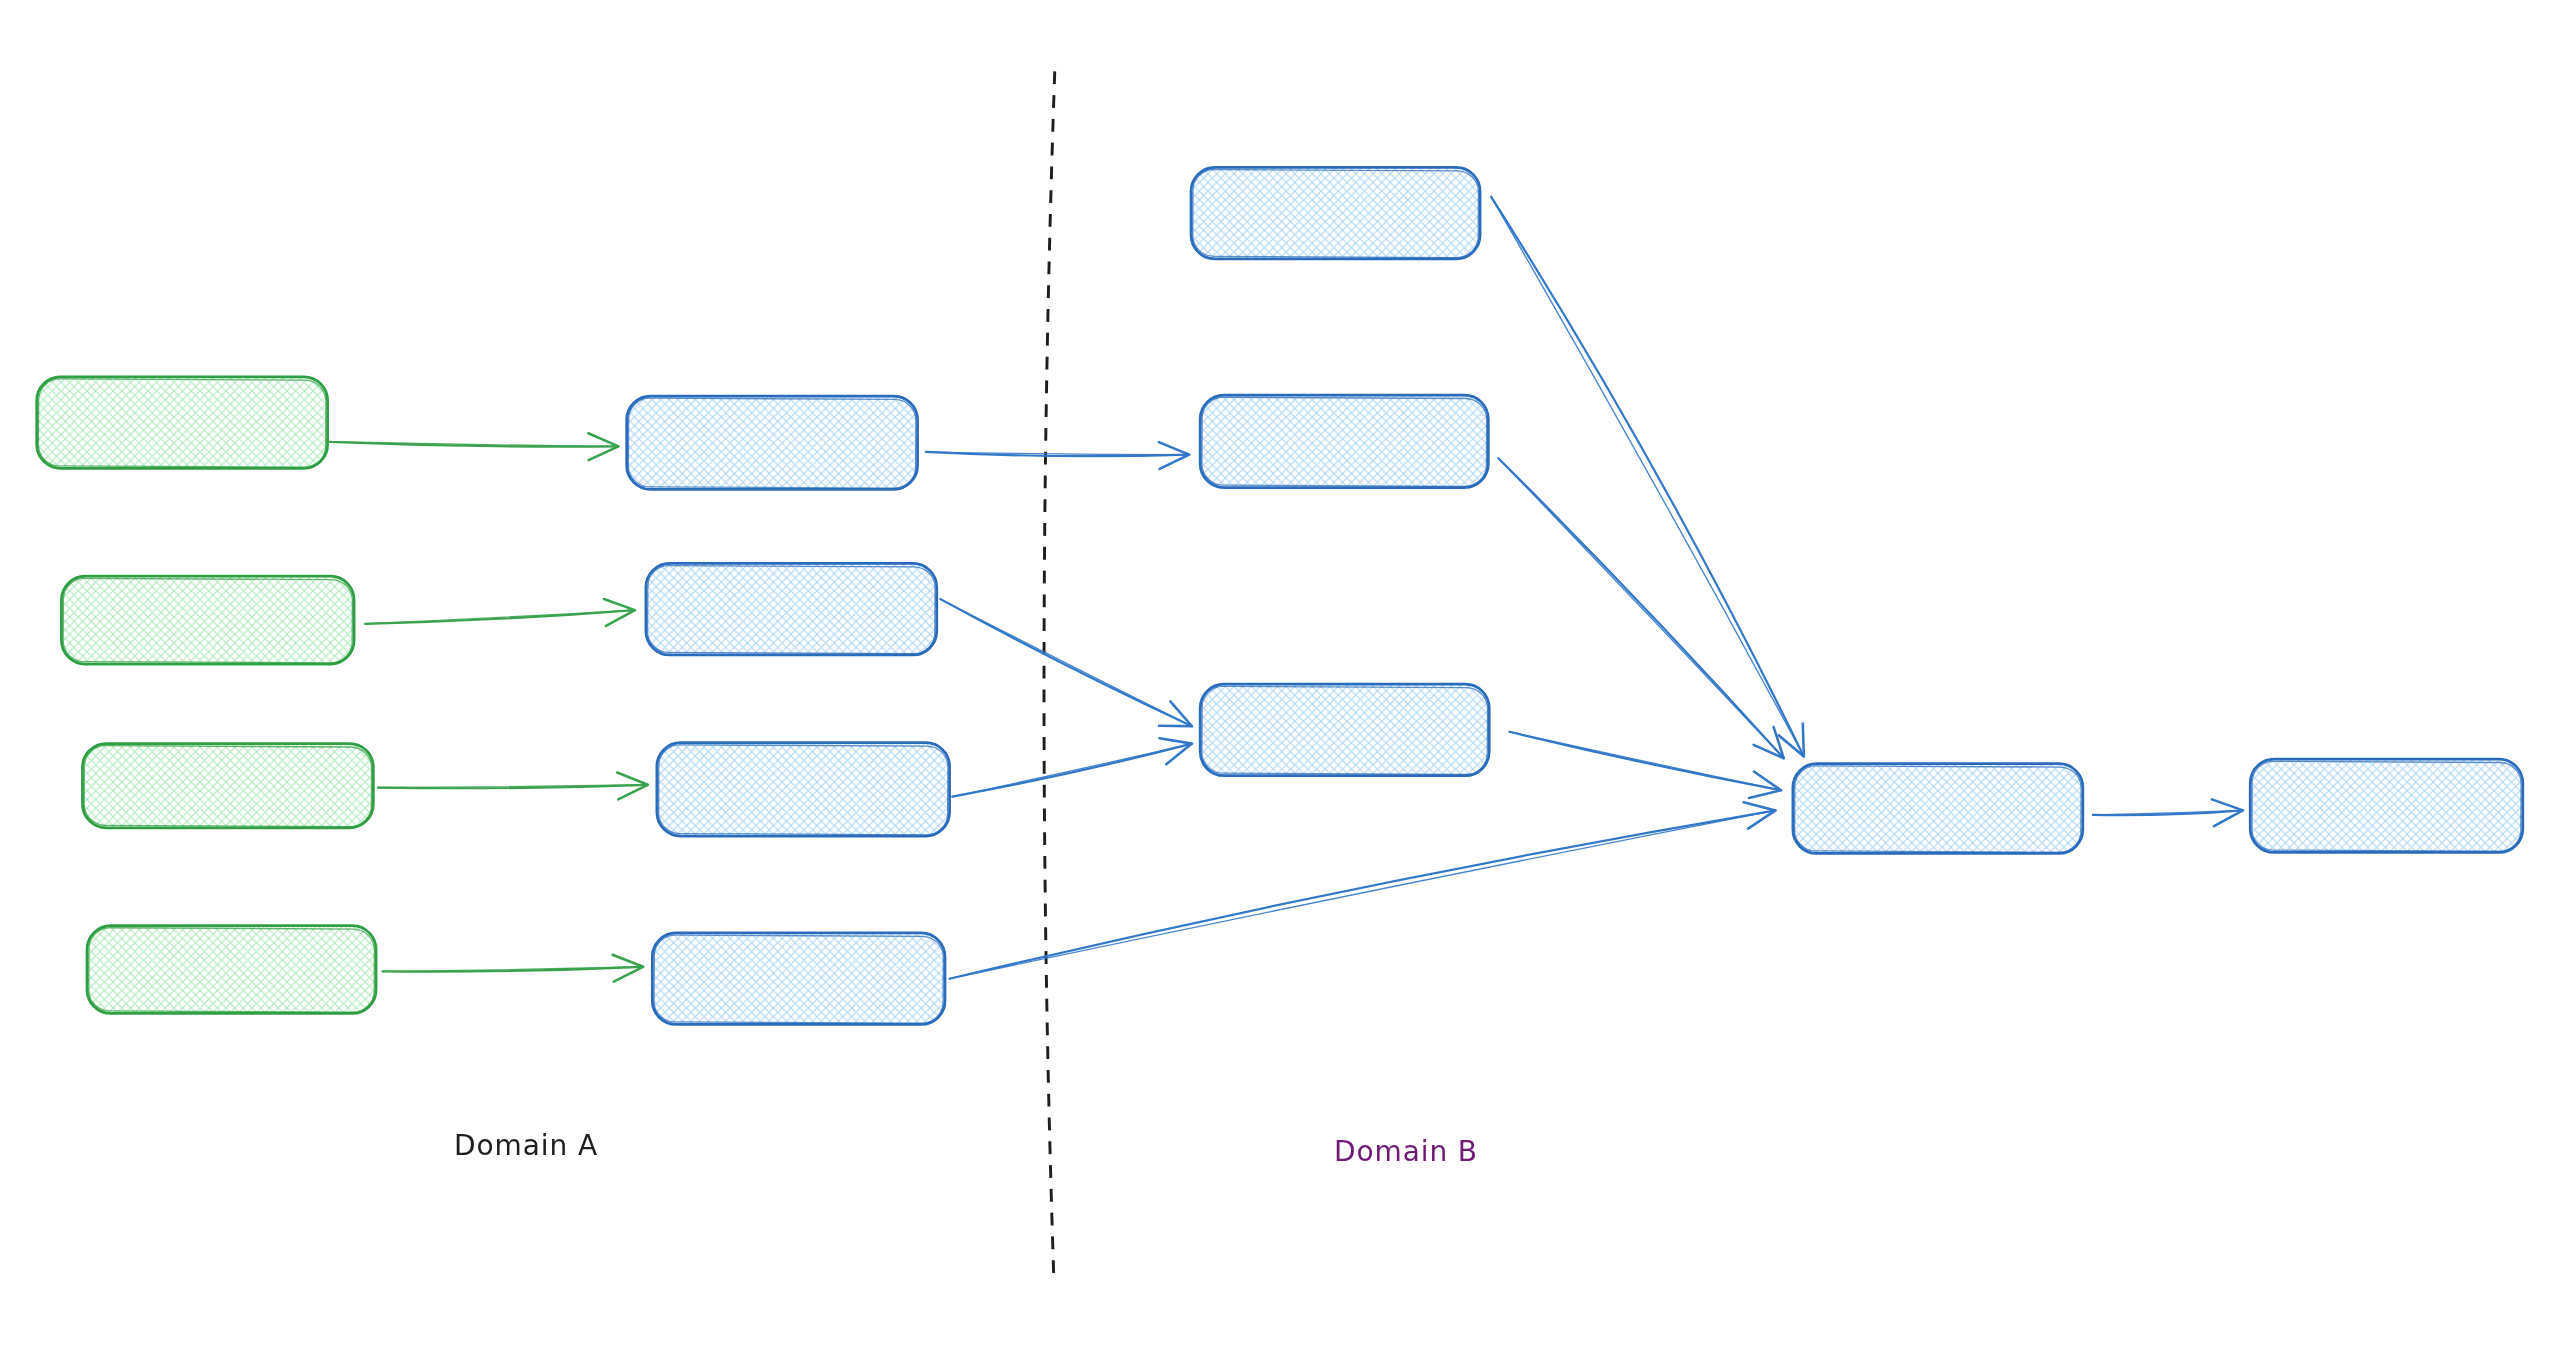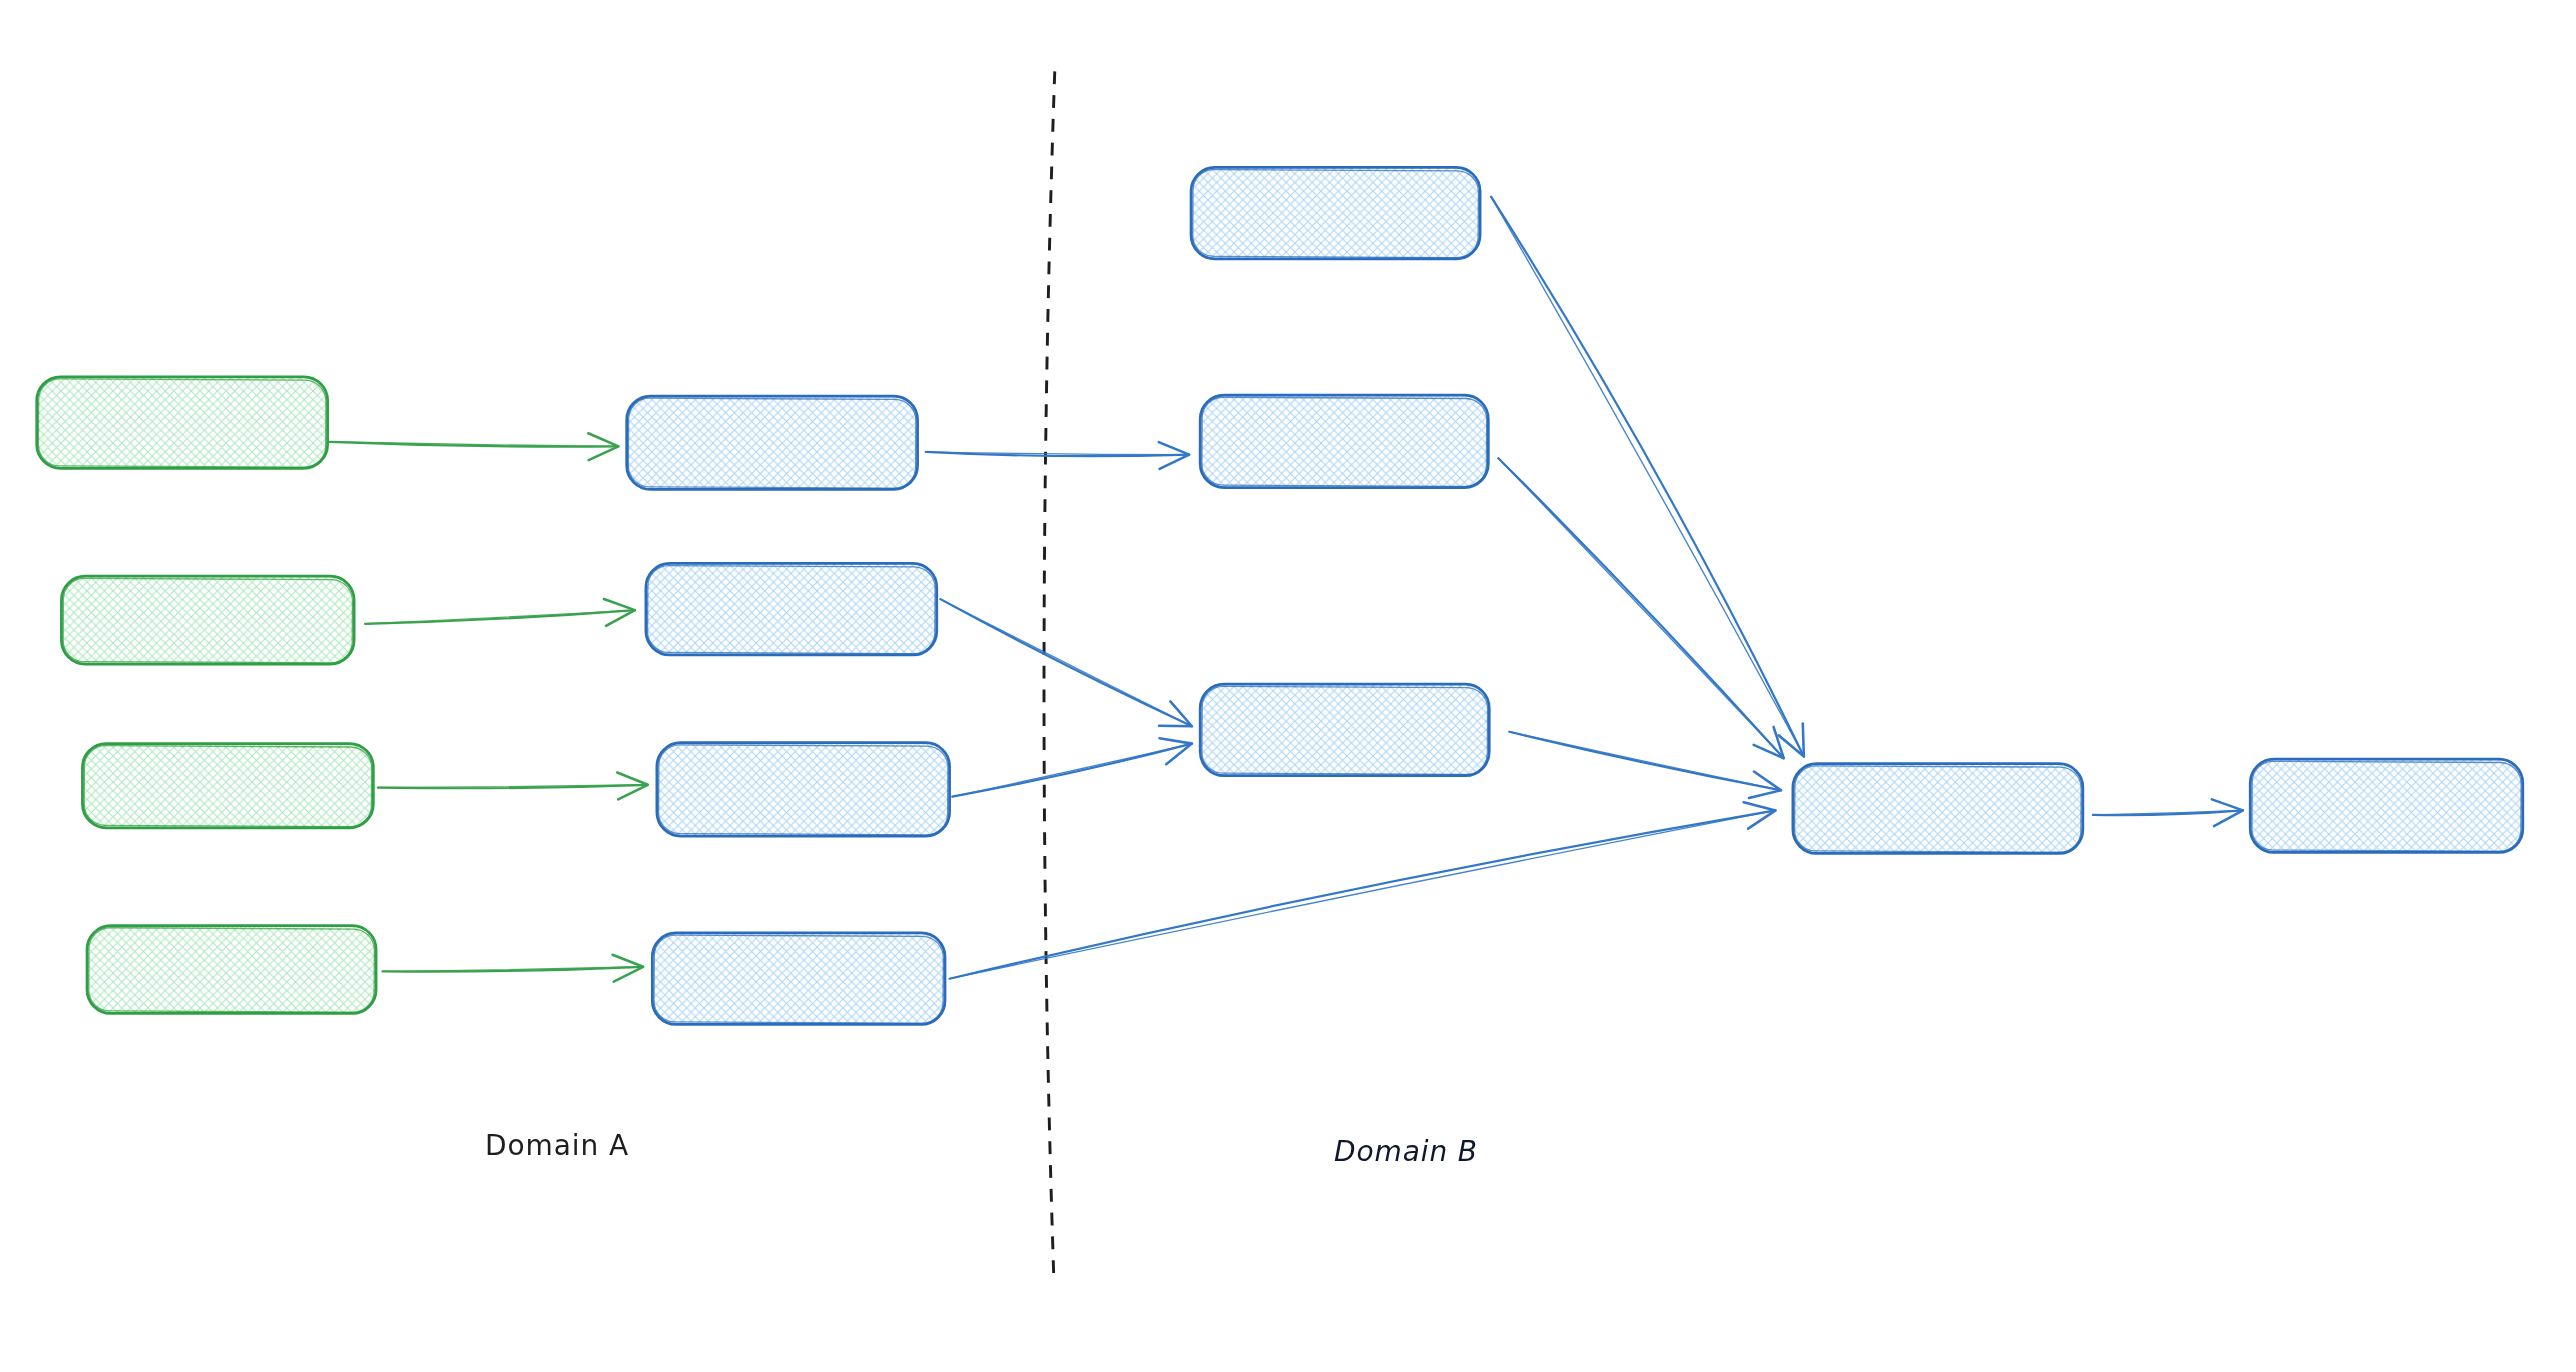--- a/index.html
+++ b/index.html
@@ -143,16 +143,16 @@
         <path d="M 1650 800 Q 1797.6573885584132 835.9102437211135 1947 864" stroke="#3377c7" stroke-width="2.4" fill="none" stroke-linecap="round"></path>
         <path d="M 1650 800 Q 1798.2893471396033 832.9775609302784 1947 864" stroke="#3377c7" stroke-width="1.5" fill="none" opacity="0.9" stroke-linecap="round"></path>
         <path d="M 1911.98180986959 872.3502311339544 L 1947 864 L 1917.4087176956427 843.497414514656" stroke="#3377c7" stroke-width="2.8" fill="none" stroke-linecap="round" stroke-linejoin="round"></path>
       </g>
       <g>
         <path d="M 2288 891 Q 2370.1218945817827 892.4981422824771 2452 886" stroke="#3377c7" stroke-width="2.4" fill="none" stroke-linecap="round"></path>
         <path d="M 2288 891 Q 2370.030473645446 889.4995355706193 2452 886" stroke="#3377c7" stroke-width="1.5" fill="none" opacity="0.9" stroke-linecap="round"></path>
         <path d="M 2420.3931893058643 903.2339640751936 L 2452 886 L 2418.070476039843 873.9672362344667" stroke="#3377c7" stroke-width="2.8" fill="none" stroke-linecap="round" stroke-linejoin="round"></path>
       </g>
     </svg>
-  <div class="diagram-label" id="label-0" style="left: 526px; top: 1145px; color: rgb(30, 30, 30); margin-left: 31px;">Domain A</div>
-  <div class="diagram-label" id="label-1" style="left: 1406px; top: 1151px; color: #0f172a; font-style: italic;">Domain B</div>
+  <div class="diagram-label" id="label-0" style="left: 526px; top: 1145px; color: rgb(30, 30, 30);">Domain A</div>
+  <div class="diagram-label" id="label-1" style="left: 1406px; top: 1151px; color: #701a75;">Domain B</div>
 </div>
 
 
 </body></html>

